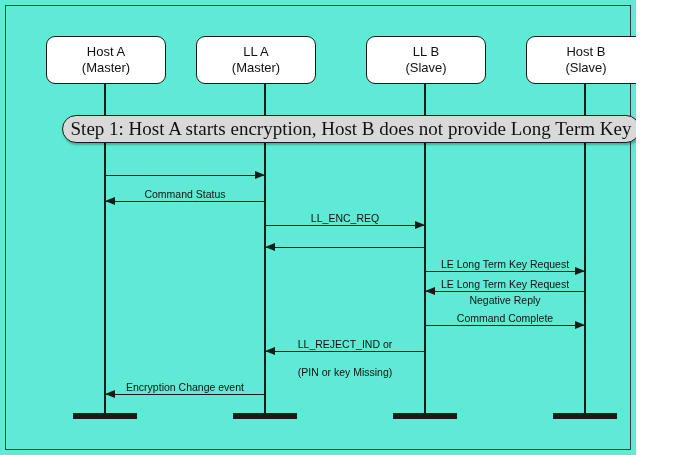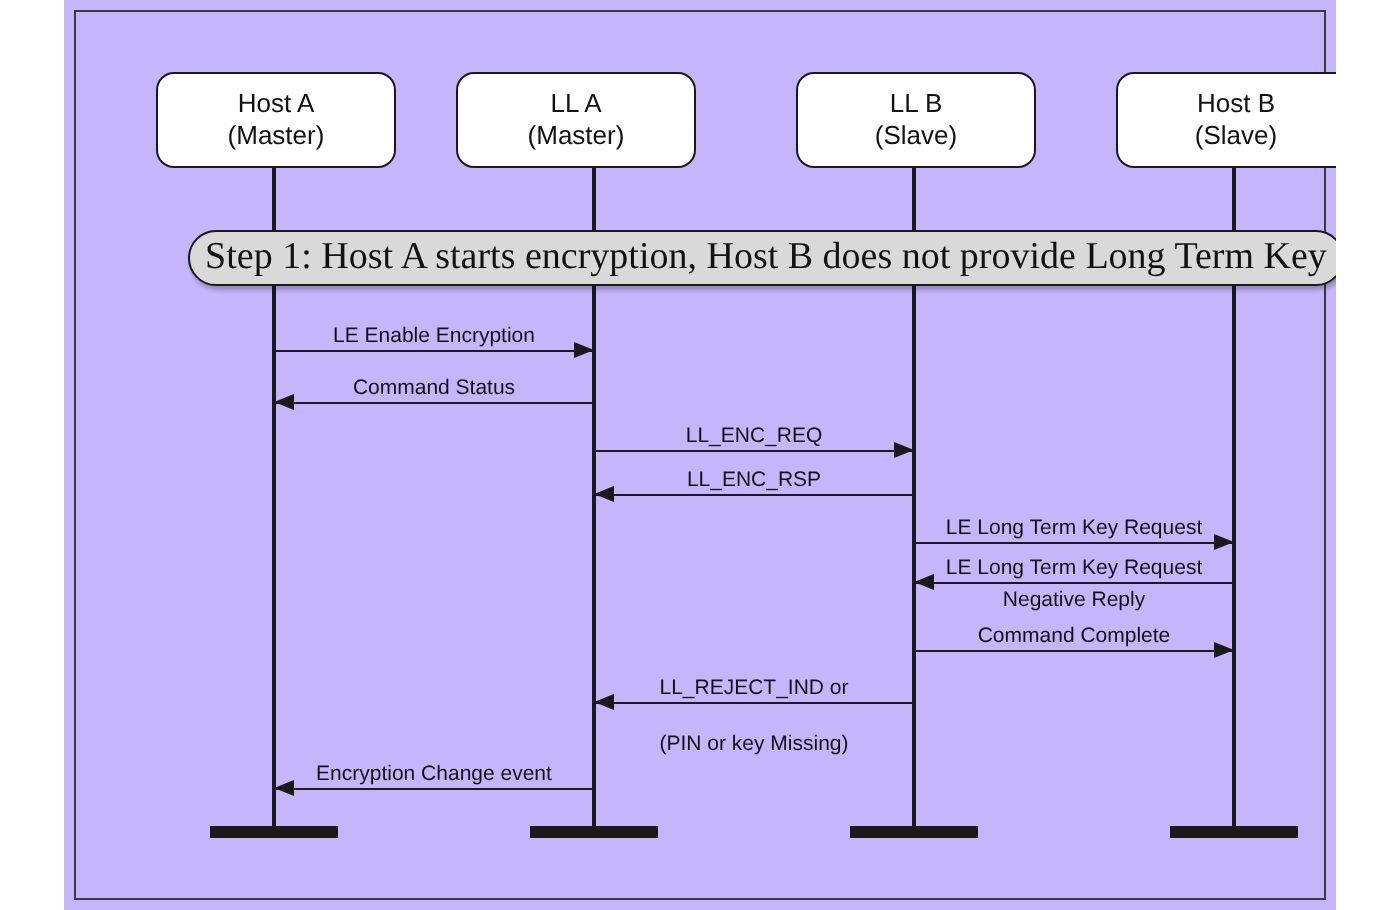--- a/index.html
+++ b/index.html
@@ -1,23 +1,22 @@
 <!DOCTYPE html>
 <html><head>
 <meta charset="utf-8">
 <style>
   html, body { margin: 0; padding: 0; background: #ffffff; }
   body { font-family: "Liberation Sans", sans-serif; }
   #stage {
     position: relative;
     width: 636px;
     height: 455px;
-    background: #c4b5fd;
+    background: #5eead4;
     overflow: hidden;
-    margin-left: 32px;
   }
   .outer-frame {
     position: absolute;
     left: 5px; top: 5px; right: 5px; bottom: 5px;
     border: 1px solid #3a3a3a;
     pointer-events: none;
   }
   .actor-box {
     position: absolute;
     top: 36px;
@@ -124,30 +123,28 @@
     <span>LL B</span>
     <span>(Slave)</span>
   </div>
   <div class="actor-box" style="left:526px">
     <span>Host B</span>
     <span>(Slave)</span>
   </div>
 
   <div class="banner">Step 1: Host A starts encryption, Host B does not provide Long Term Key</div>
 
-  <div class="msg-label" style="left:105px; top:162px; width:160px">LE Enable Encryption</div>
   <div class="arrow right" style="left:105px; top:175px; width:160px"></div>
 
   <div class="msg-label" style="left:105px; top:188px; width:160px">Command Status</div>
   <div class="arrow left" style="left:105px; top:201px; width:160px"></div>
 
   <div class="msg-label" style="left:265px; top:212px; width:160px">LL_ENC_REQ</div>
   <div class="arrow right" style="left:265px; top:225px; width:160px"></div>
 
-  <div class="msg-label" style="left:265px; top:234px; width:160px">LL_ENC_RSP</div>
   <div class="arrow left" style="left:265px; top:247px; width:160px"></div>
 
   <div class="msg-label" style="left:425px; top:258px; width:160px">LE Long Term Key Request</div>
   <div class="arrow right" style="left:425px; top:271px; width:160px"></div>
 
   <div class="msg-label" style="left:425px; top:278px; width:160px">LE Long Term Key Request</div>
   <div class="arrow left" style="left:425px; top:291px; width:160px"></div>
   <div class="msg-label" style="left:425px; top:294px; width:160px">Negative Reply</div>
 
   <div class="msg-label" style="left:425px; top:312px; width:160px">Command Complete</div>

